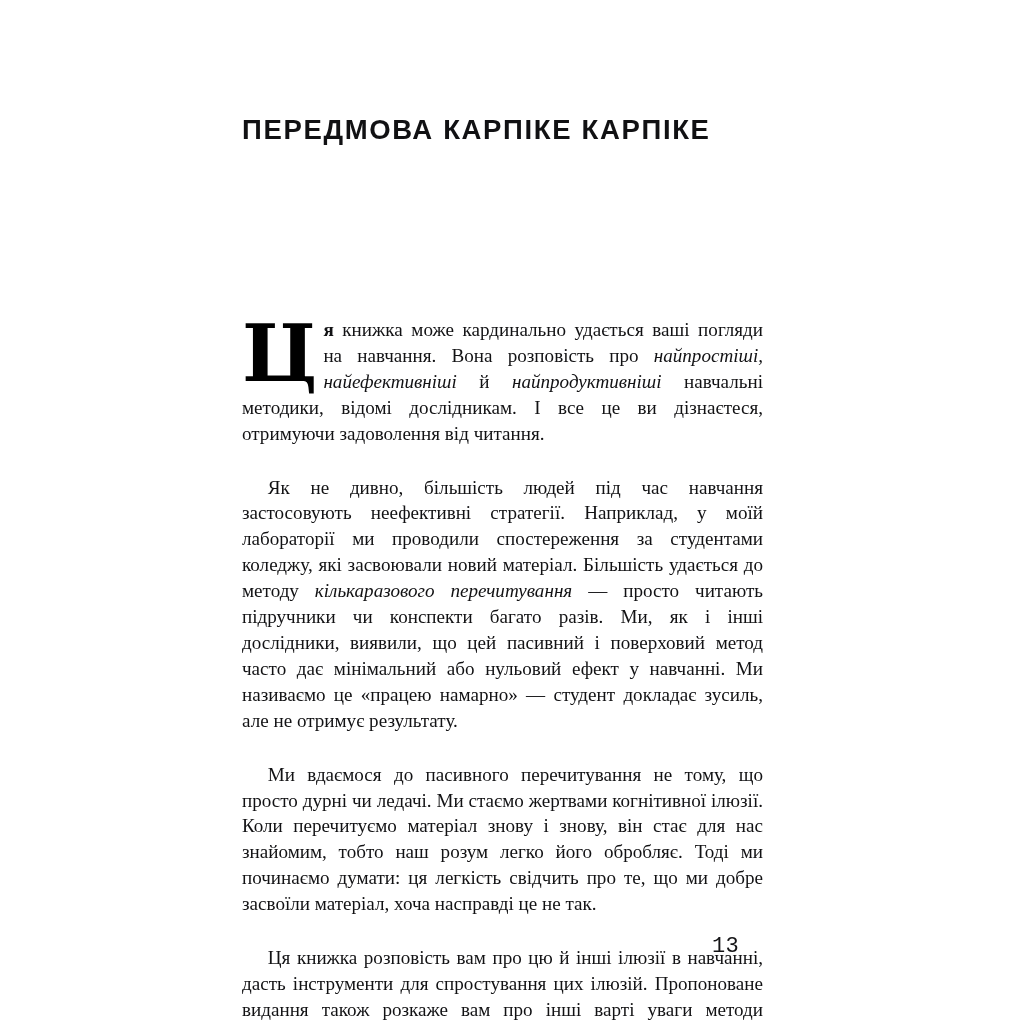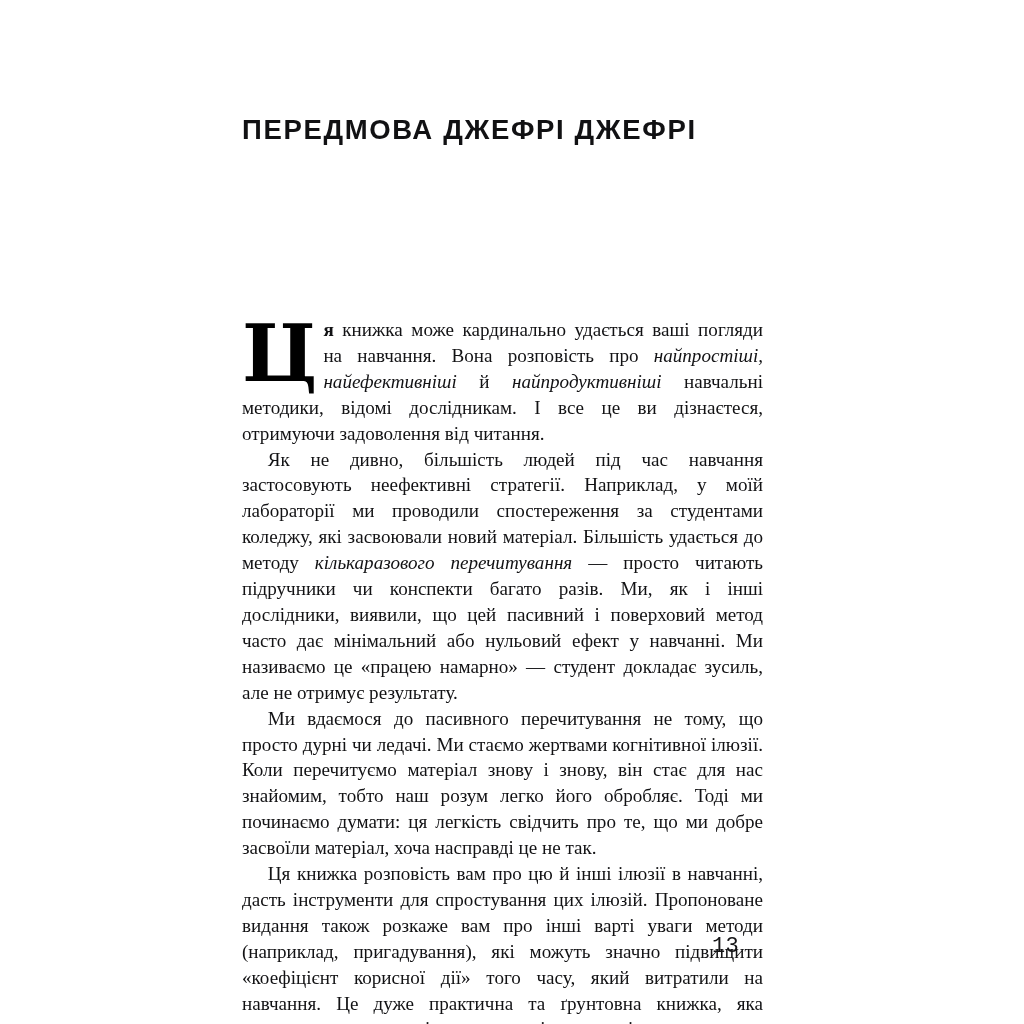--- a/index.html
+++ b/index.html
@@ -50,20 +50,21 @@
     text-align: justify;
     text-justify: inter-word;
     hyphens: manual;
     -webkit-hyphens: manual;
     color: #121214;
     font-weight: 400;
   }
 
   .para + .para {
     text-indent: 1.35em;
+    margin-top: 28px;
   }
 
   .para.first {
     text-indent: 0;
   }
 
   
   .dropcap {
     float: left;
     font-family: "DejaVu Serif", "Liberation Serif", serif;
@@ -94,21 +95,21 @@
     line-height: 20px;
     color: #141416;
     letter-spacing: 0.2px;
   }
 </style>
 </head>
 <body>
 
 <div class="page">
 
-  <h1 class="chapter-title">ПЕРЕДМОВА ДЖЕФРІ ДЖЕФРІ</h1>
+  <h1 class="chapter-title">ПЕРЕДМОВА КАРПІКЕ КАРПІКЕ</h1>
 
   <div class="text-column">
 
     <p class="para first">
       <span class="dropcap">Ц</span><span class="lead-word">я</span><span> книжка може кардинально удається ваші погляди на на­вчання. Вона розповість про </span><em>найпростіші, найефективніші</em><span> й </span><em>найпродуктивніші</em><span> навчальні методики, відомі дослідни­кам. І все це ви дізнаєтеся, отримуючи задоволення від читання.</span>
     </p>
 
     <p class="para"><span>Як не дивно, більшість людей під час навчання застосовують неефективні стратегії. Наприклад, у моїй лабораторії ми проводи­ли спостереження за студентами коледжу, які засвоювали новий матеріал. Більшість удається до методу </span><em>кількаразового перечиту­вання</em><span> — просто читають підручники чи конспекти багато разів. Ми, як і інші дослідники, виявили, що цей пасивний і поверховий метод часто дає мінімальний або нульовий ефект у навчанні. Ми називаємо це «працею намарно» — студент докладає зусиль, але не отримує результату.</span>
     </p>
 

